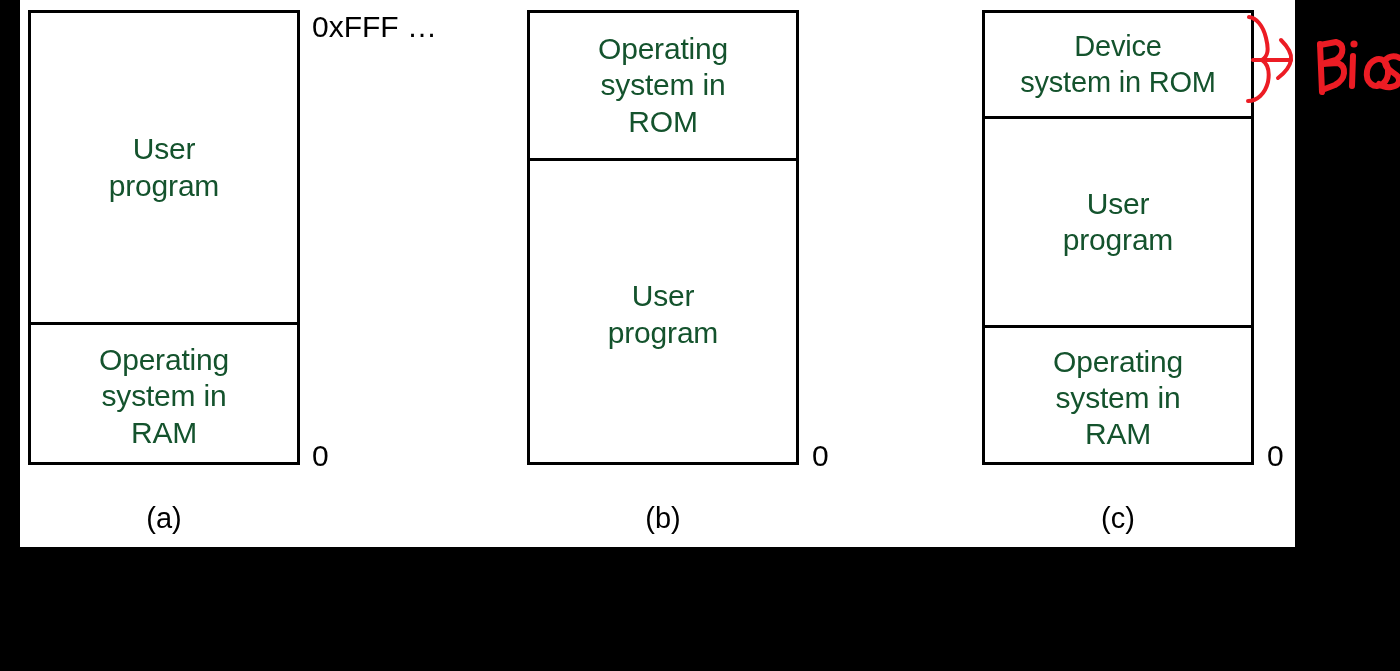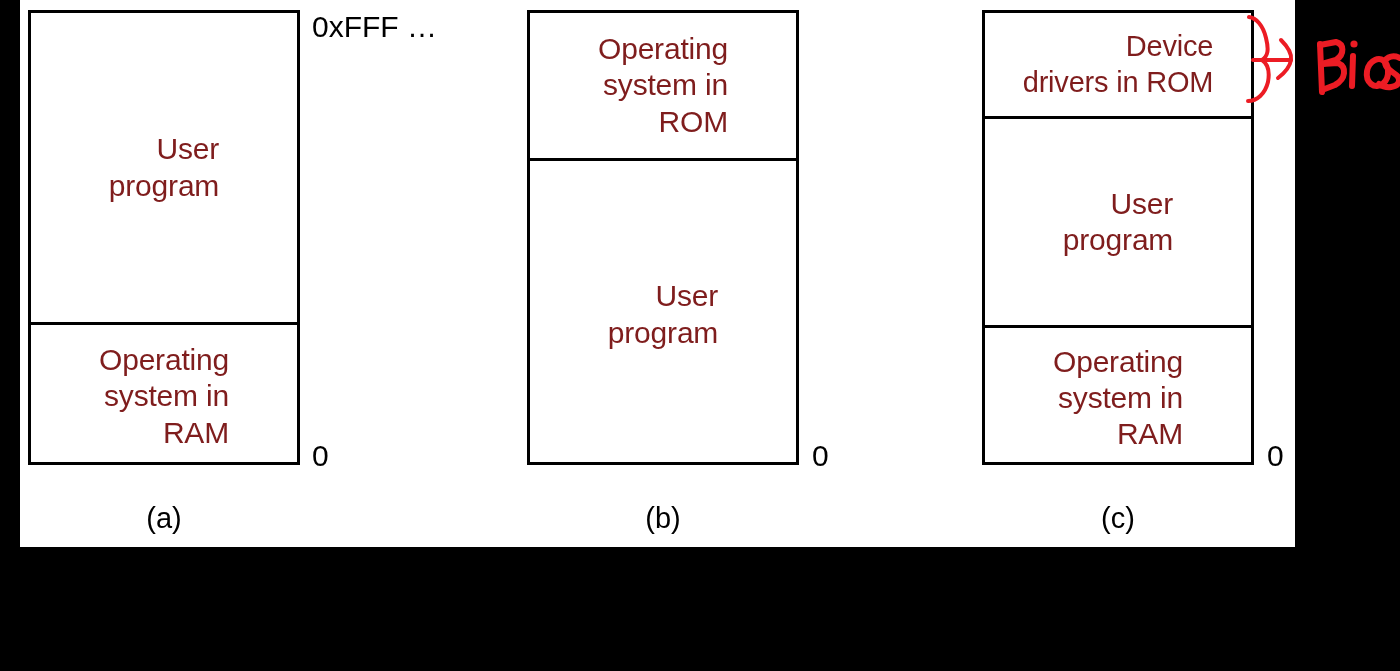--- a/index.html
+++ b/index.html
@@ -46,22 +46,22 @@
   }
 
   .region {
     position: absolute;
     left: 0;
     width: 100%;
     box-sizing: border-box;
     display: flex;
     align-items: center;
     justify-content: center;
-    text-align: right;
-    color: #7f1d1d;
+    text-align: center;
+    color: #14532d;
     font-size: 30px;
     line-height: 1.21;
     letter-spacing: -0.2px;
   }
   .region.divider-top {
     border-top: 3px solid #000000;
   }
   .region-label {
     display: block;
     white-space: pre-line;
@@ -153,21 +153,21 @@
       <div class="addr" style="left:312px; top:441px;">0</div>
 
       <div class="caption" style="left:27px; top:504px; width:272px;">(b)</div>
     </div>
 
     <div class="diagram" style="left:935px; width:340px;">
 
       <div class="memorybox" style="left:27px; top:10px; width:272px; height:455px;">
         <div class="region" style="top:0px; height:103px; font-size:29px;">
           <span class="region-label">Device
-drivers in ROM</span>
+system in ROM</span>
         </div>
         <div class="region divider-top" style="top:103px; height:209px;">
           <span class="region-label">User
 program</span>
         </div>
         <div class="region divider-top" style="top:312px; height:143px;">
           <span class="region-label">Operating
 system in
 RAM</span>
         </div>

